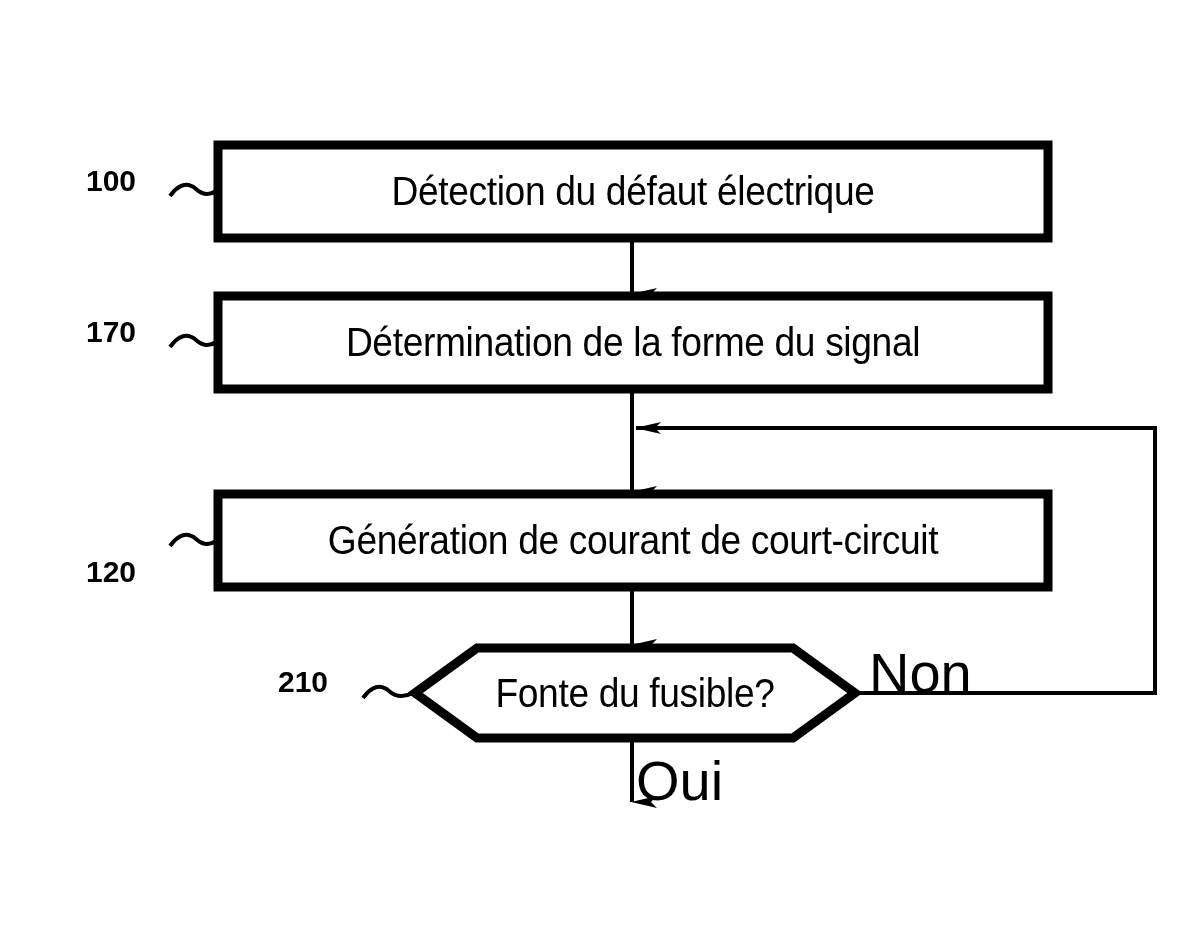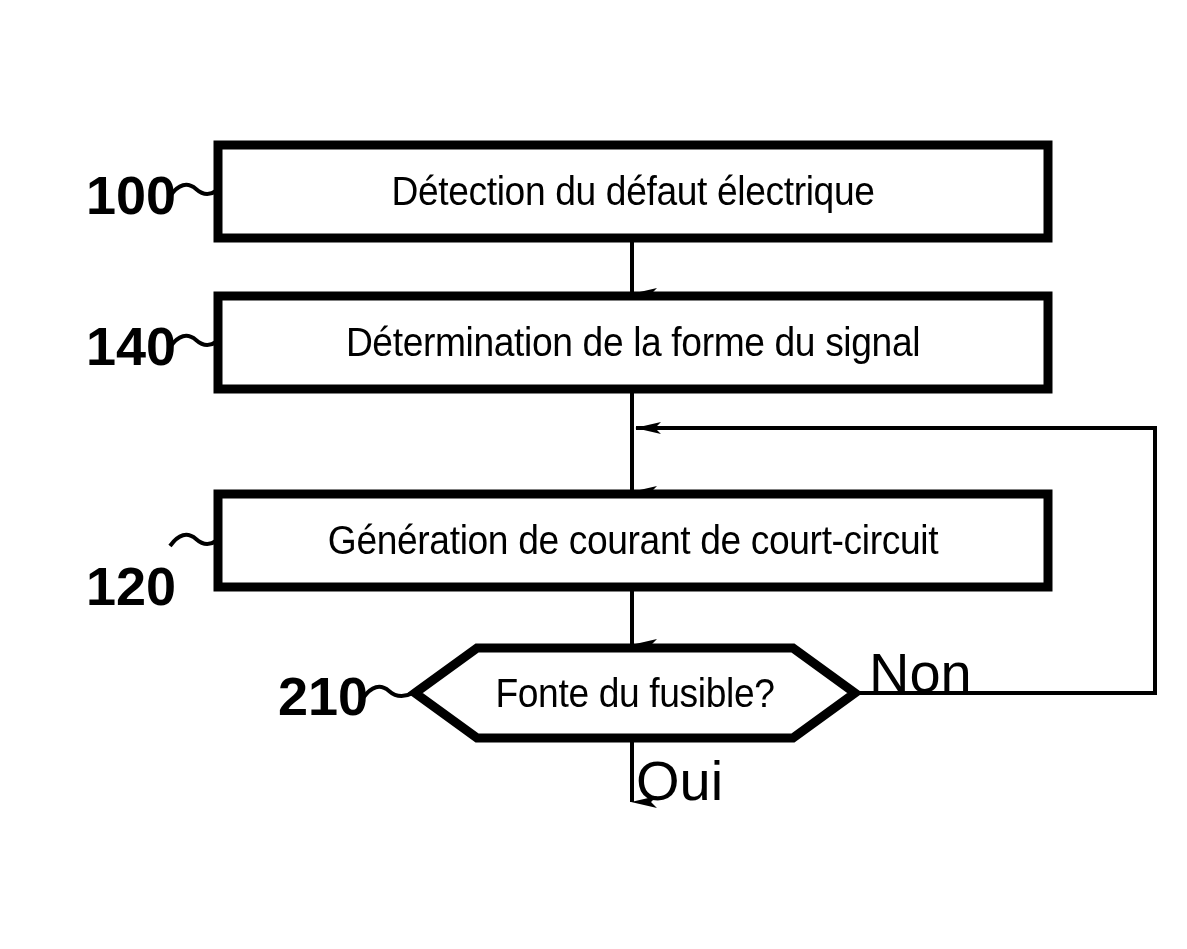--- a/index.html
+++ b/index.html
@@ -33,21 +33,21 @@
     font-size: 40px;
     font-weight: 400;
     color: #000000;
     letter-spacing: -0.4px;
     transform: scaleX(0.93);
     white-space: nowrap;
   }
   .ref-label {
     position: absolute;
     font-family: "Liberation Sans", sans-serif;
-    font-size: 54px;
+    font-size: 30px;
     font-weight: 700;
     color: #000000;
     letter-spacing: 0px;
     white-space: nowrap;
   }
   .edge-label {
     position: absolute;
     font-family: "Liberation Sans", sans-serif;
     font-size: 56px;
     font-weight: 400;
@@ -110,21 +110,21 @@
   <div class="node-text" id="box-100-text">Détection du défaut électrique</div>
 
   <div class="node-text" id="box-110-text">Détermination de la forme du signal</div>
 
   <div class="node-text" id="box-120-text">Génération de courant de court-circuit</div>
 
   <div class="node-text" id="hex-130-text">Fonte du fusible?</div>
 
   <div class="ref-label" id="ref-100">100</div>
 
-  <div class="ref-label" id="ref-110">140</div>
+  <div class="ref-label" id="ref-110">170</div>
 
   <div class="ref-label" id="ref-120">120</div>
 
   <div class="ref-label" id="ref-130">210</div>
 
   <div class="edge-label" id="label-non">Non</div>
 
   <div class="edge-label" id="label-oui">Oui</div>
 
 </div>

